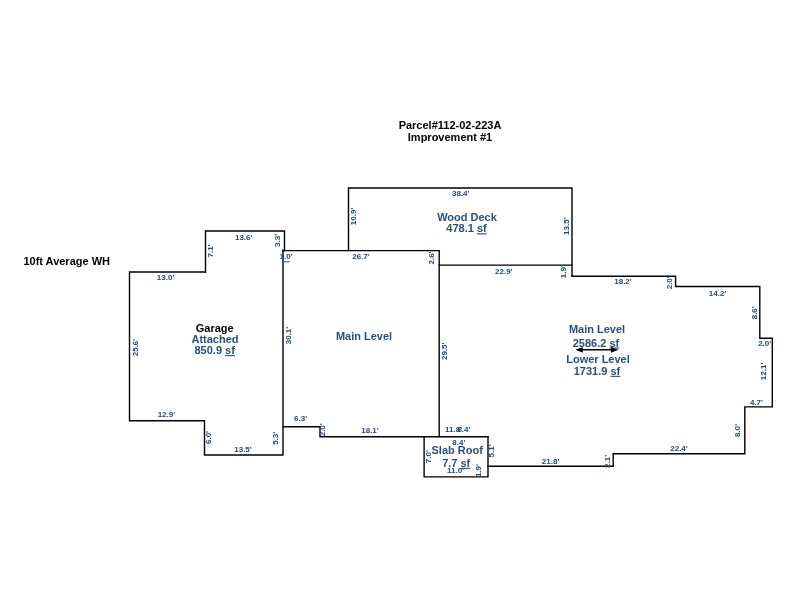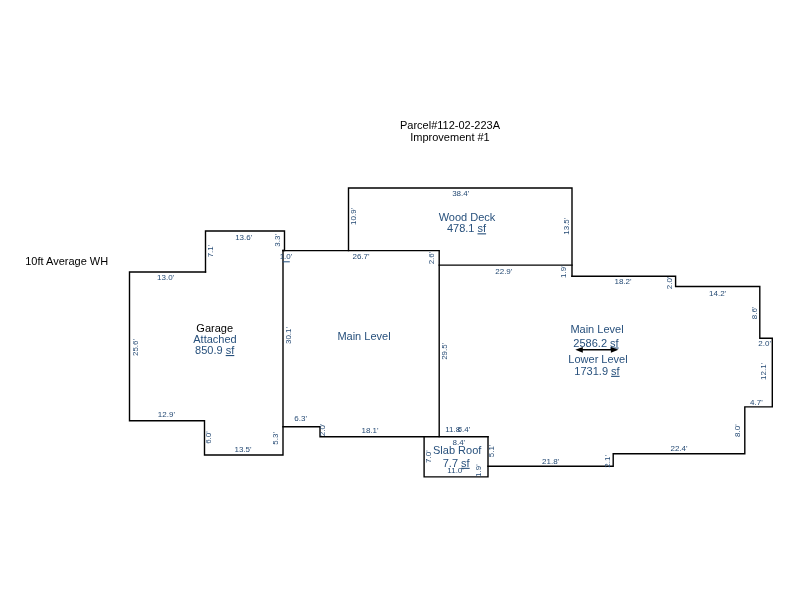--- a/index.html
+++ b/index.html
@@ -1,16 +1,16 @@
 <!DOCTYPE html>
 <html><head>
 <meta charset="utf-8">
 <style>
   html,body{margin:0;padding:0;background:#ffffff;}
-  .page{width:796px;height:600px;position:relative;font-family:"Liberation Sans", sans-serif;}
+  .page{width:796px;height:600px;position:relative;font-family:"Liberation Sans", sans-serif;font-weight:bold;}
   svg text{font-family:"Liberation Sans", sans-serif;}
   .dim{font-size:8px;fill:#254a74;}
   .room{font-size:11px;fill:#27507c;}
   .blk{font-size:11px;fill:#000000;}
 </style>
 </head>
 <body>
 <div class="page">
 <svg width="800" height="600" viewBox="0 0 800 600">
 

